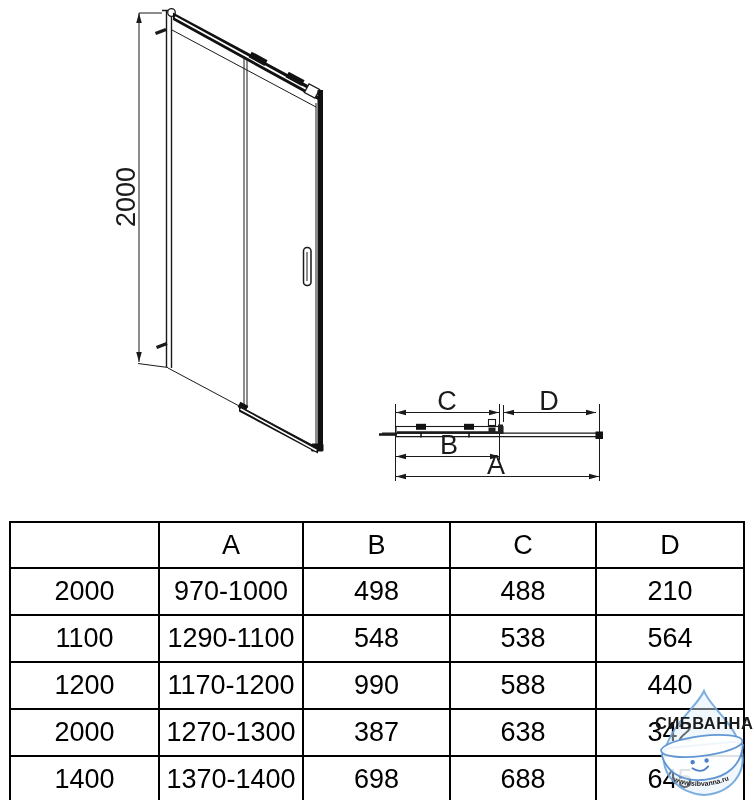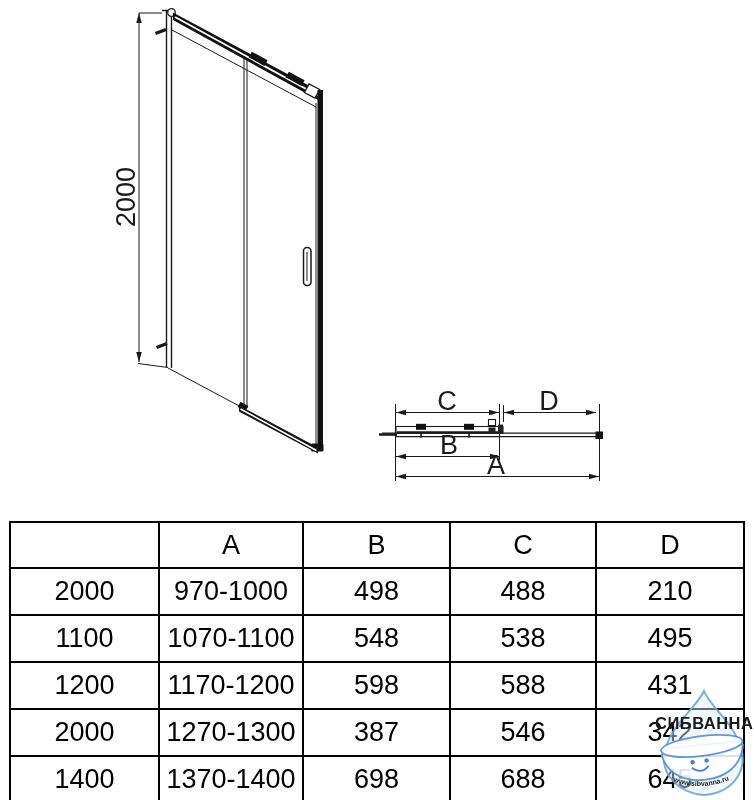--- a/index.html
+++ b/index.html
@@ -155,37 +155,37 @@
     </tr>
     <tr>
       <td>2000</td>
       <td>970-1000</td>
       <td>498</td>
       <td>488</td>
       <td>210</td>
     </tr>
     <tr>
       <td>1100</td>
-      <td>1070-1100</td>
+      <td>1290-1100</td>
       <td>548</td>
       <td>538</td>
-      <td>495</td>
+      <td>564</td>
     </tr>
     <tr>
       <td>1200</td>
       <td>1170-1200</td>
-      <td>598</td>
+      <td>990</td>
       <td>588</td>
-      <td>431</td>
+      <td>440</td>
     </tr>
     <tr>
       <td>2000</td>
       <td>1270-1300</td>
       <td>387</td>
-      <td>546</td>
+      <td>638</td>
       <td>342</td>
     </tr>
     <tr>
       <td>1400</td>
       <td>1370-1400</td>
       <td>698</td>
       <td>688</td>
       <td>645</td>
     </tr>
   </tbody>

